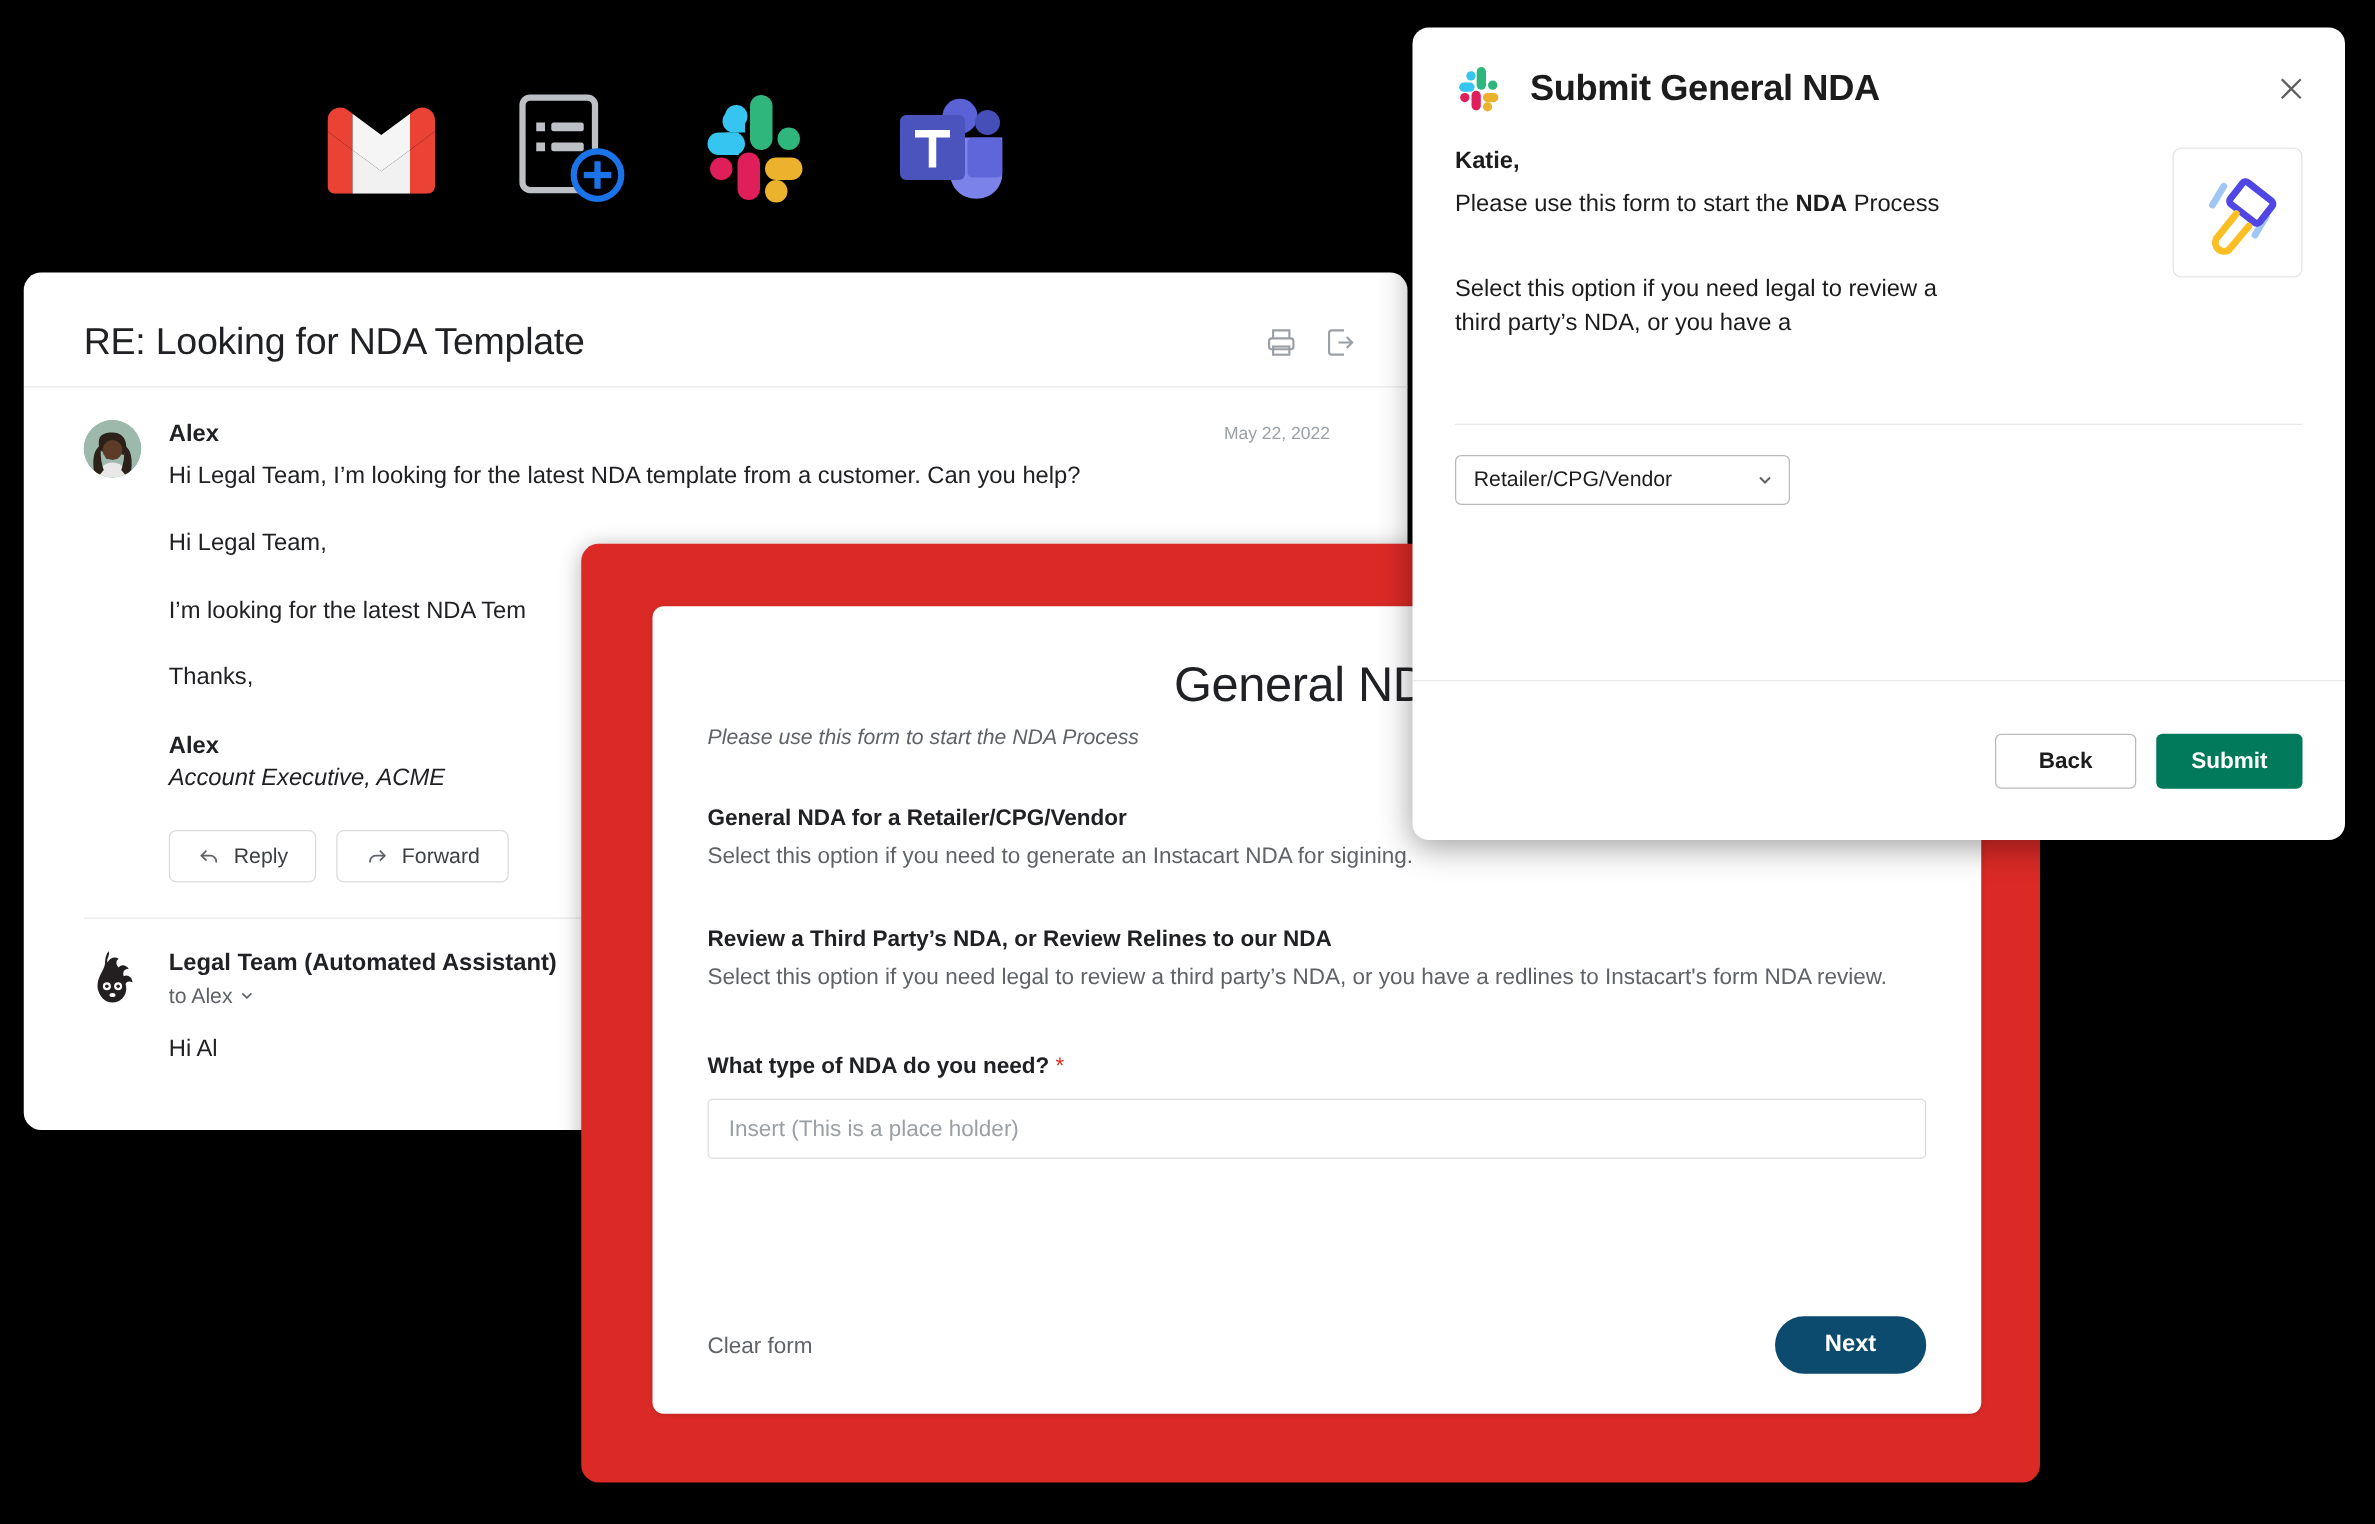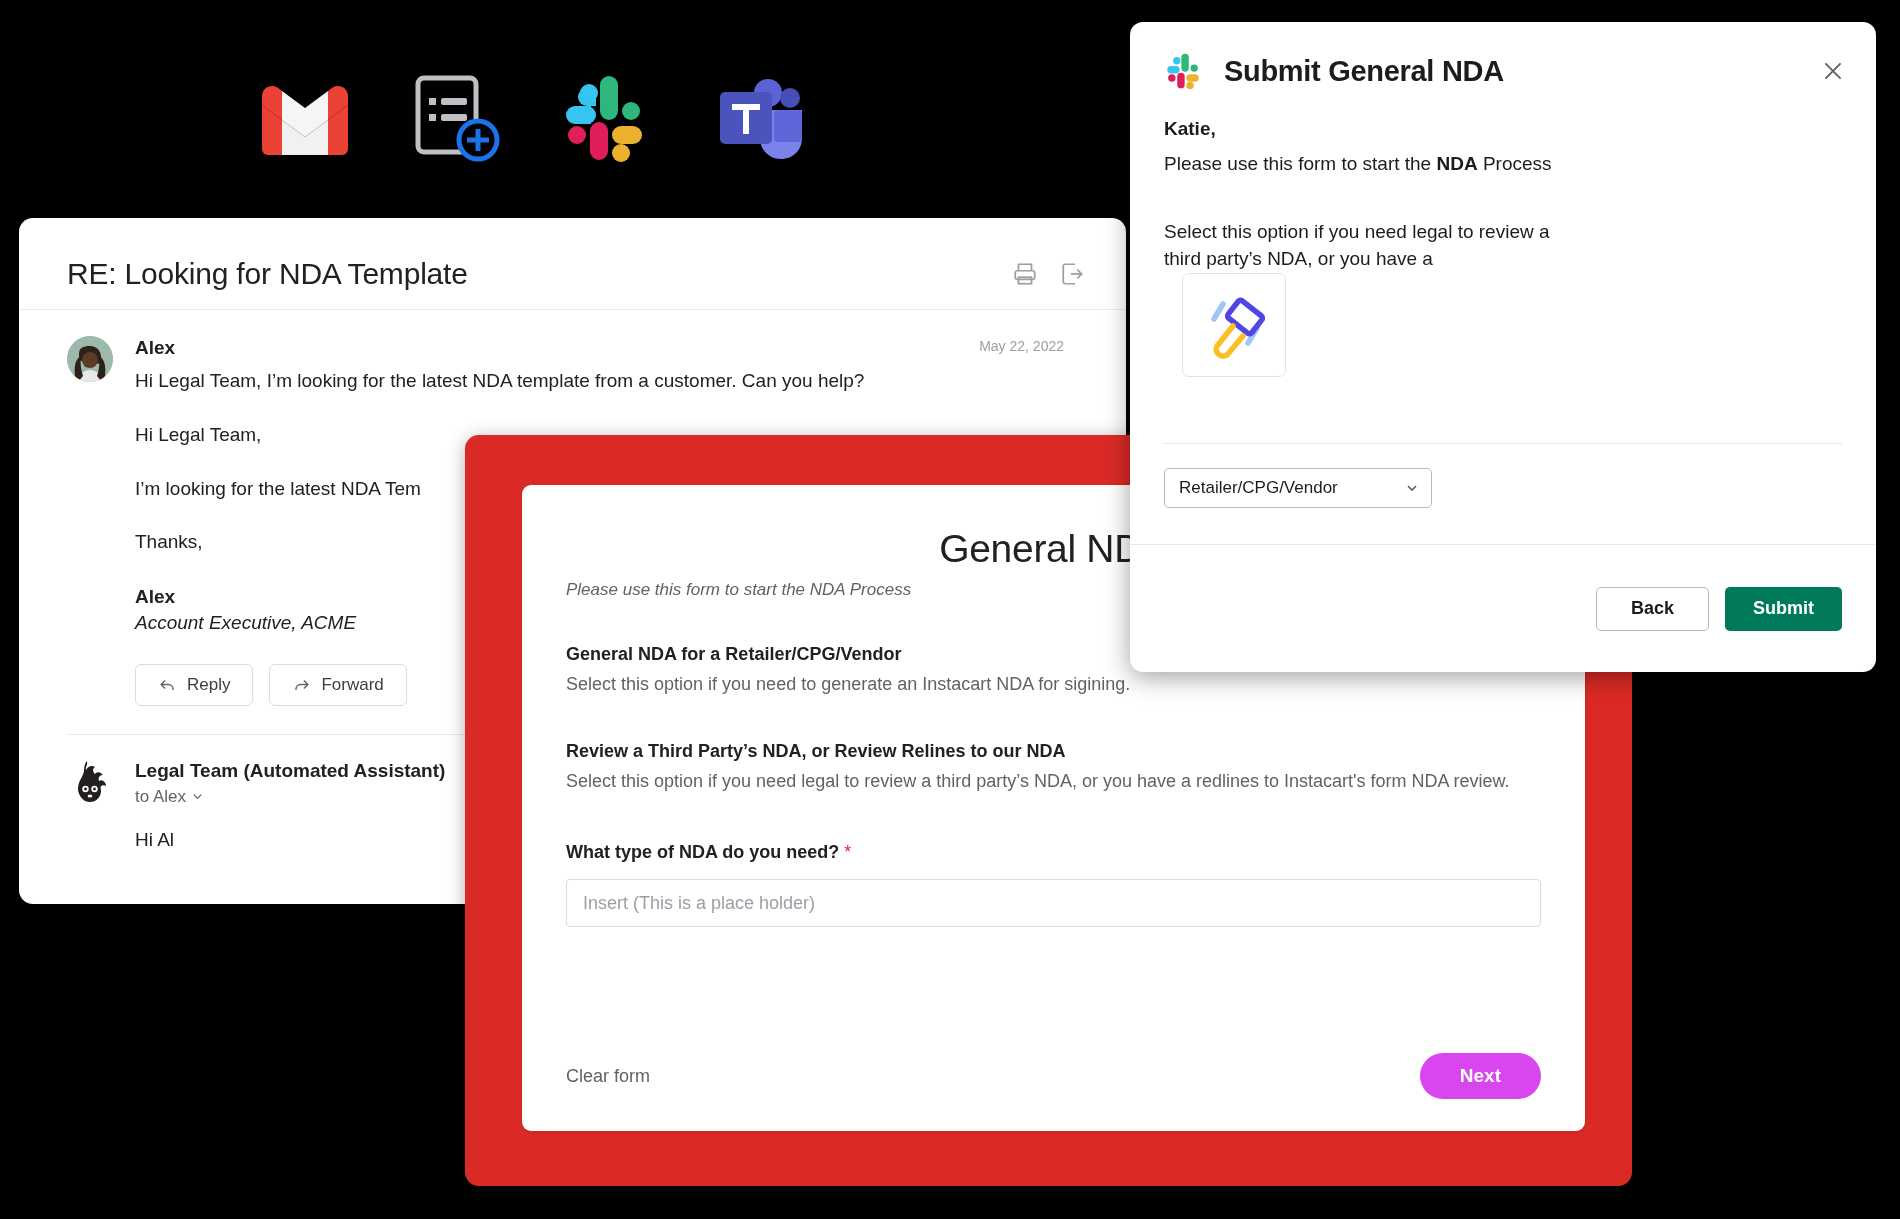--- a/index.html
+++ b/index.html
@@ -96,35 +96,35 @@
     padding: 0 16px;
   }
   .form-input::placeholder { color: #9aa0a6; }
   .form-footer {
     position: absolute; left: 0; right: 0; bottom: 0; height: 110px;
     display: flex; align-items: center; padding: 0 44px;
   }
   .clear-form { font-size: 18px; color: #5f6368; cursor: pointer; }
   .btn-next {
     margin-left: auto; height: 46px; padding: 0 40px; border: none; border-radius: 24px;
-    background: #d946ef; color: #fff; font-size: 19px; font-weight: 700; cursor: pointer;
+    background: #0c4a6e; color: #fff; font-size: 19px; font-weight: 700; cursor: pointer;
     font-family: "Liberation Sans", sans-serif;
   }
 
   
   .slack-modal {
     position: absolute; left: 1130px; top: 22px; width: 746px; height: 650px;
     background: #ffffff; border-radius: 13px; overflow: hidden;
     box-shadow: 0 5px 26px rgba(0,0,0,0.38);
   }
   .sm-header { display: flex; align-items: center; padding: 30px 30px 0 34px; }
   .sm-logo { width: 38px; height: 38px; flex: 0 0 auto; }
   .sm-title { font-size: 29px; font-weight: 700; color: #1d1c1d; margin-left: 22px; letter-spacing: -0.3px; }
   .sm-close { margin-left: auto; width: 26px; height: 26px; color: #616061; cursor: pointer; }
-  .sm-body { display: flex; padding: 28px 34px 0 34px; flex-direction: column; }
+  .sm-body { display: flex; padding: 28px 34px 0 34px; }
   .sm-text { flex: 1 1 auto; min-width: 0; }
   .sm-katie { font-size: 19px; font-weight: 700; color: #1d1c1d; }
   .sm-line { font-size: 19px; color: #1d1c1d; margin-top: 11px; line-height: 1.4; }
   .sm-line b { font-weight: 700; }
   .sm-para { font-size: 19px; color: #1d1c1d; margin-top: 40px; line-height: 1.45; max-width: 420px; }
   .sm-thumb {
     width: 104px; height: 104px; flex: 0 0 auto; margin-left: 18px;
     border: 1px solid #e3e3e3; border-radius: 7px; display: flex;
     align-items: center; justify-content: center; background: #fff;
   }

